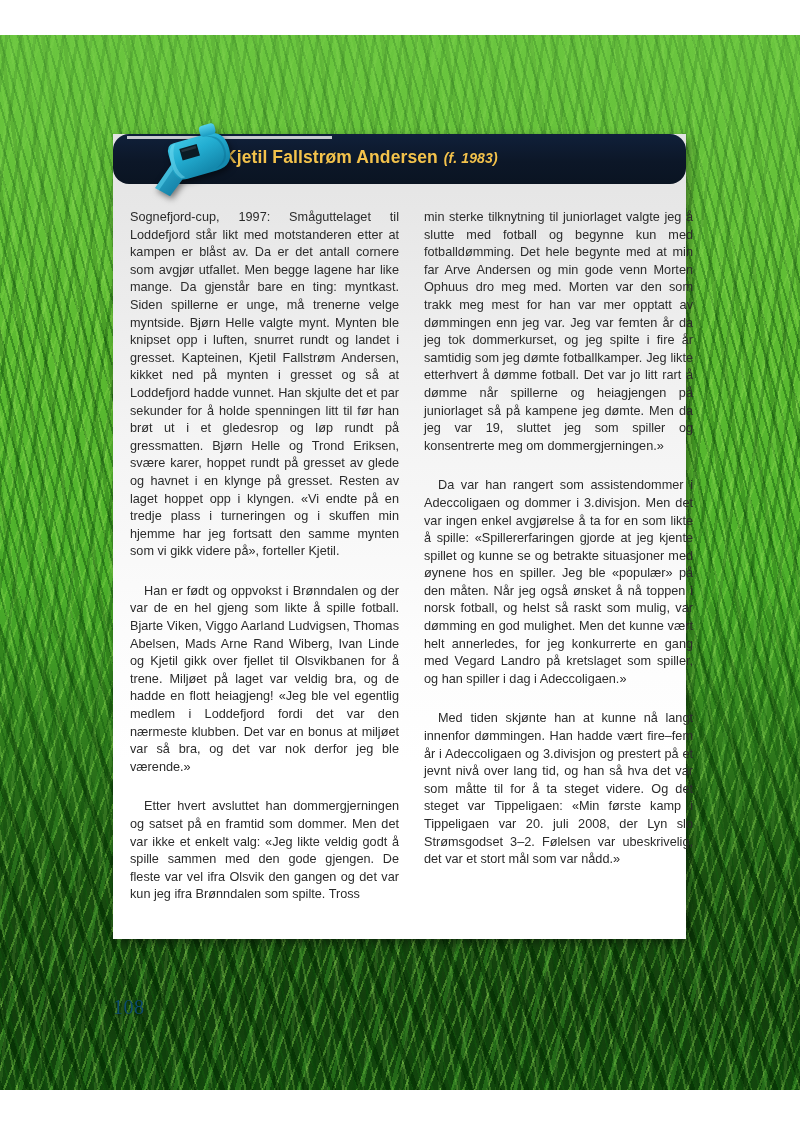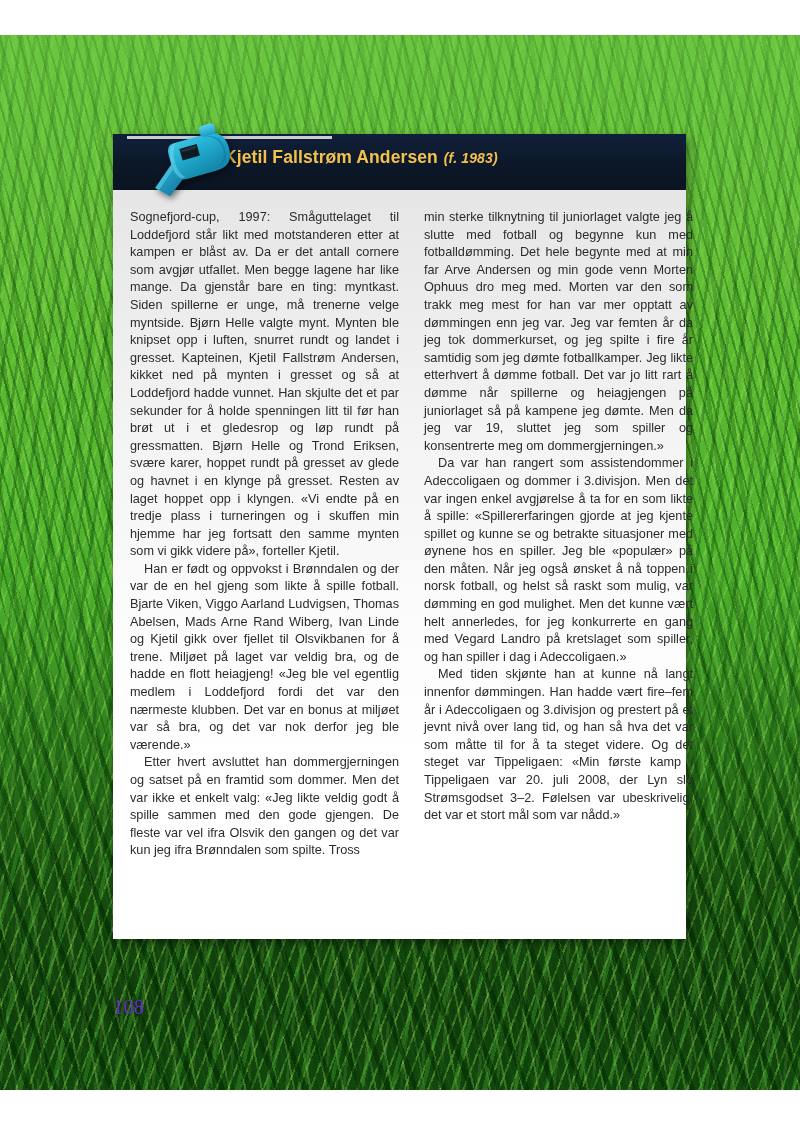--- a/index.html
+++ b/index.html
@@ -80,22 +80,23 @@
     background: linear-gradient(180deg, #e3e3e3 0%, #e9e9e9 14%, #f4f4f4 38%, #fcfcfc 62%, #ffffff 78%);
     box-shadow: 3px 4px 9px rgba(0,0,0,0.45);
   }
 
   
   #header-bar {
     position: absolute;
     left: 0;
     top: 0;
     width: 573px;
-    height: 56px;
+    height: 50px;
     background: linear-gradient(180deg, #10203a 0%, #0c1728 55%, #0a1422 100%);
+    border-radius: 16px;
   }
   #header-rule {
     position: absolute;
     left: 14px;
     top: 2px;
     width: 205px;
     height: 3px;
     background: #c9ccd2;
   }
   #header-title {
@@ -141,28 +142,28 @@
     width: 269px;
     font-size: 12.7px;
     line-height: 17.6px;
     color: #2b2b2b;
     text-align: justify;
     font-family: "Liberation Sans", sans-serif;
   }
   #col-left  { left: 17px; }
   #col-right { left: 311px; }
   .col p { margin: 0; }
-  .col p.ind { text-indent: 14px; }
+  .col p.ind { text-indent: 14px; margin-top: 22px; }
 
   
   #page-number {
     position: absolute;
     left: 113px;
     top: 996px;
-    color: #6d28d9;
+    color: #0c4a6e;
     font-family: "Liberation Serif", serif;
     font-size: 20px;
     letter-spacing: 0.5px;
     text-shadow: 0 1px 2px rgba(0,0,0,0.45);
   }
 </style>
 </head>
 <body>
 
 <div id="grass-bg">

